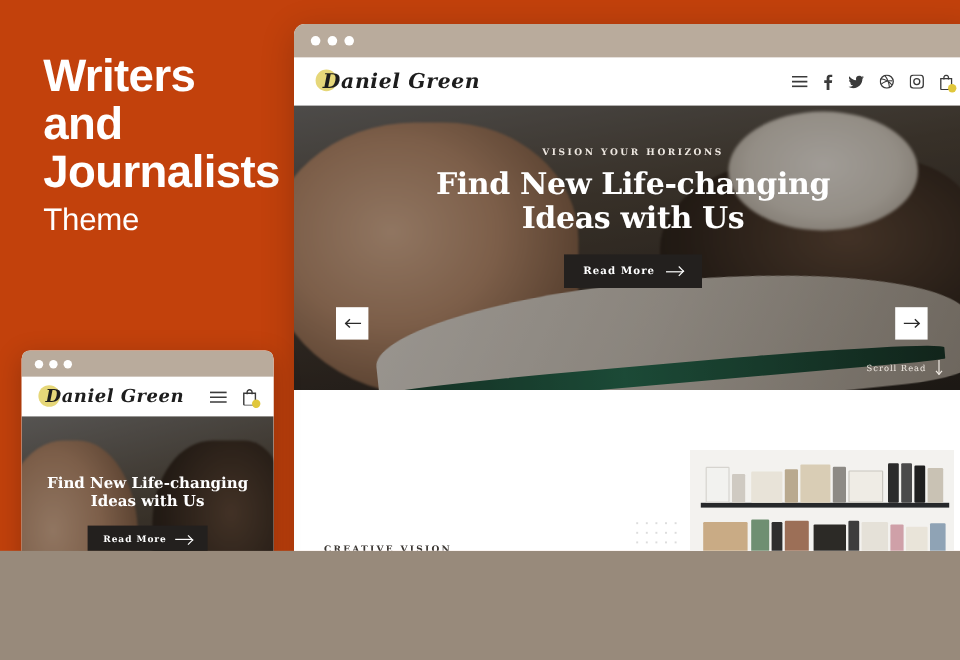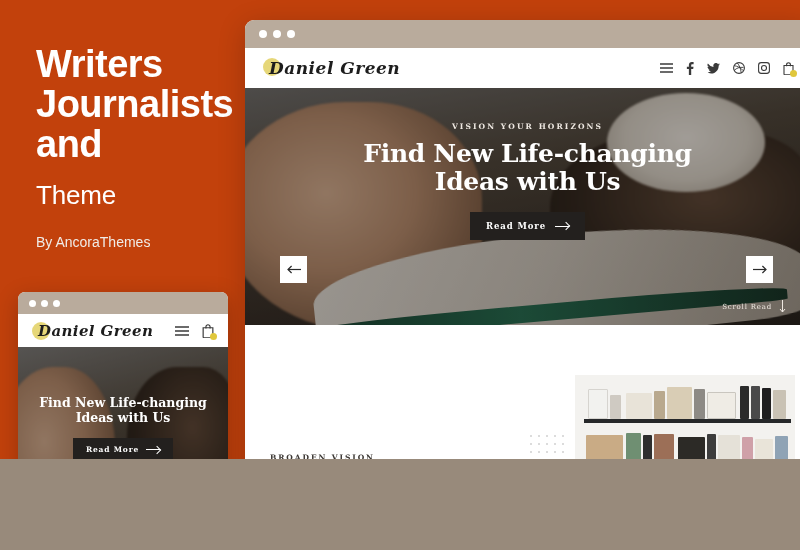--- a/index.html
+++ b/index.html
@@ -12,21 +12,21 @@
   .stage { position: relative; width: 800px; height: 459px; background: #c2410c; overflow: hidden; }
 
   
   .promo { position: absolute; left: 36px; top: 44px; width: 205px; }
   .promo-title {
     font-size: 38px; line-height: 40px; font-weight: 700; color: #ffffff;
     letter-spacing: -0.5px;
   }
   .promo-sub {
     font-size: 26px; line-height: 34px; font-weight: 400; color: #ffffff;
-    margin-top: 14px; letter-spacing: -0.2px;
+    margin-top: 2px; letter-spacing: -0.2px;
   }
   .promo-by { font-size: 14px; color: #f0ece8; margin-top: 22px; font-weight: 400; }
 
   
   .win { position: absolute; background: #ffffff; overflow: hidden; }
   .win-bar { background: #b9ab9c; display: flex; align-items: center; }
   .dot { border-radius: 50%; background: #ffffff; }
 
   
   .win-desktop { left: 245px; top: 20px; width: 565px; height: 540px;
@@ -199,25 +199,24 @@
   .pdot.active { background: #d9c23c; }
 </style>
 </head>
 <body>
 
 <div class="stage">
 
   <div class="promo">
     <div class="promo-title">
       <div>Writers</div>
+      <div>and</div>
       <div>Journalists</div>
-      <div>and</div>
     </div>
     <div class="promo-sub">Theme</div>
-    <div class="promo-by">By AncoraThemes</div>
   </div>
 
   <div class="win win-desktop">
 
     <div class="win-bar">
       <span class="dot"></span>
       <span class="dot"></span>
       <span class="dot"></span>
     </div>
 
@@ -313,21 +312,21 @@
             <g stroke="#efe9e2" stroke-width="1" fill="none">
               <line x1="3.5" y1="0" x2="3.5" y2="12"></line>
               <polyline points="1,9 3.5,12 6,9"></polyline>
             </g>
           </svg>
       </div>
     </div>
 
     <div class="about">
       <div class="about-copy">
-        <div class="about-eyebrow">BROADEN VISION</div>
+        <div class="about-eyebrow">CREATIVE VISION</div>
         <div class="about-title">
           <div>Green</div>
         </div>
 
       </div>
     </div>
 
     <div class="dotgrid"></div>
 
     <div class="shelf">

